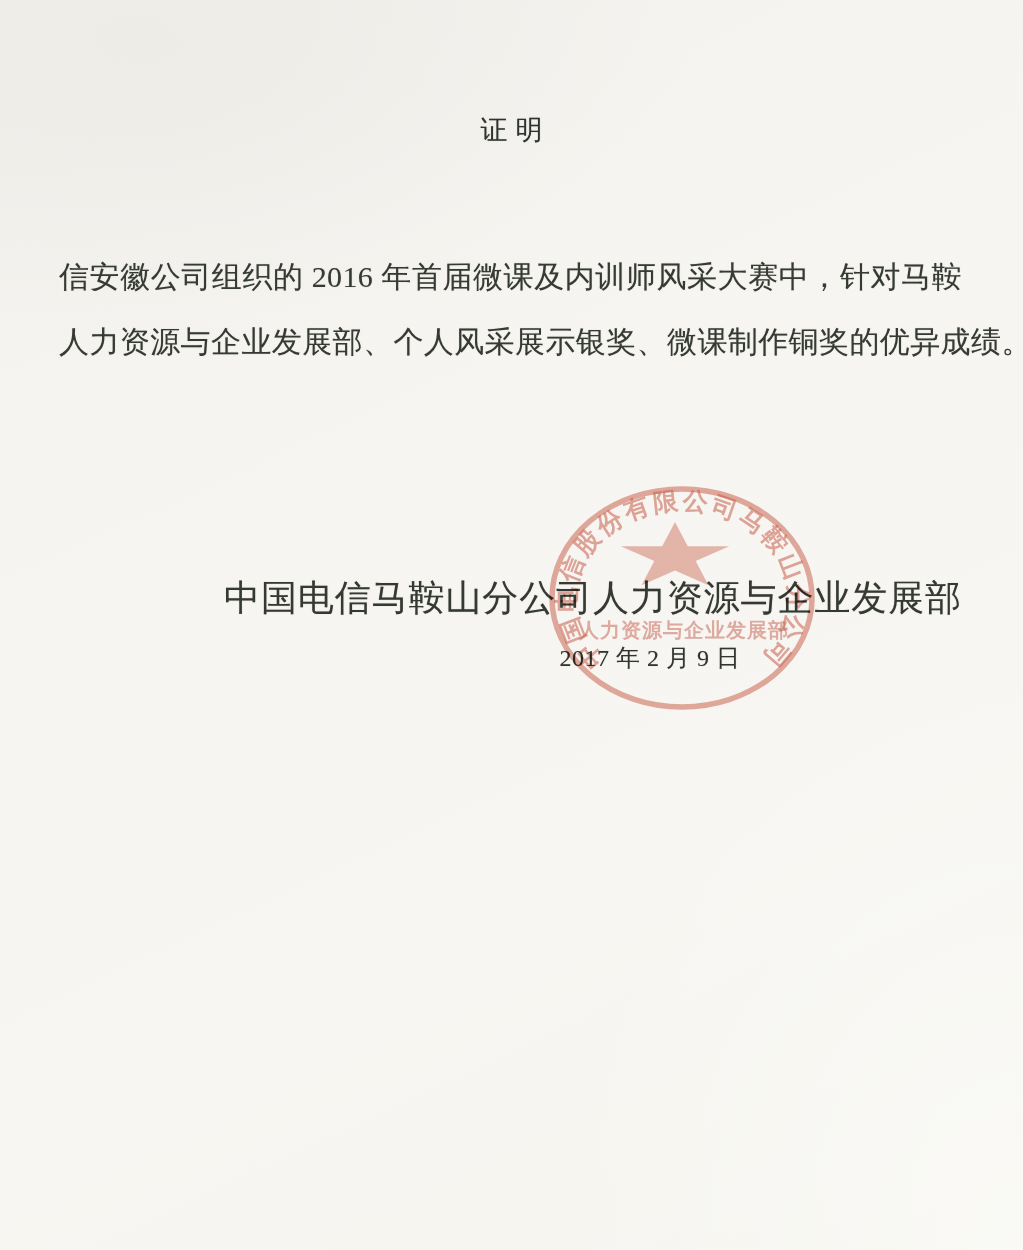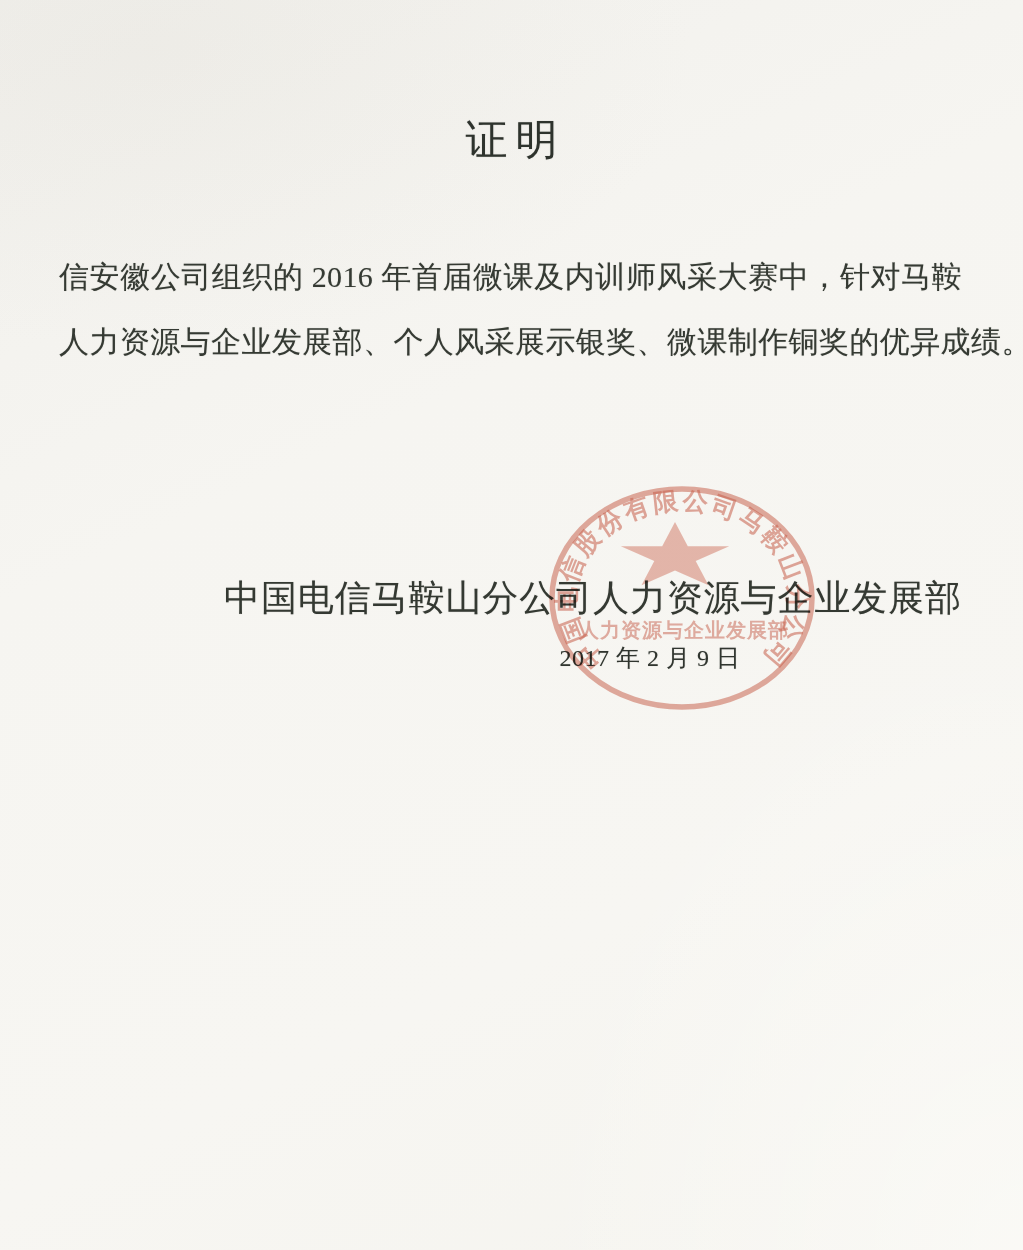--- a/index.html
+++ b/index.html
@@ -14,21 +14,21 @@
       linear-gradient(155deg, #f1f0ec 0%, #f6f5f1 35%, #f7f6f2 70%, #f5f4ef 100%);
     color: #363b34;
   }
 
   .page-title {
     position: absolute;
     top: 112px;
     left: 0;
     width: 100%;
     text-align: center;
-    font-size: 42px;
+    font-size: 27px;
     letter-spacing: 8px;
     text-indent: 8px;
     font-weight: 500;
     color: #2e332d;
     text-shadow: 0 0 1px rgba(46,51,45,0.35);
   }
 
   .body-text {
     position: absolute;
     left: 59px;

